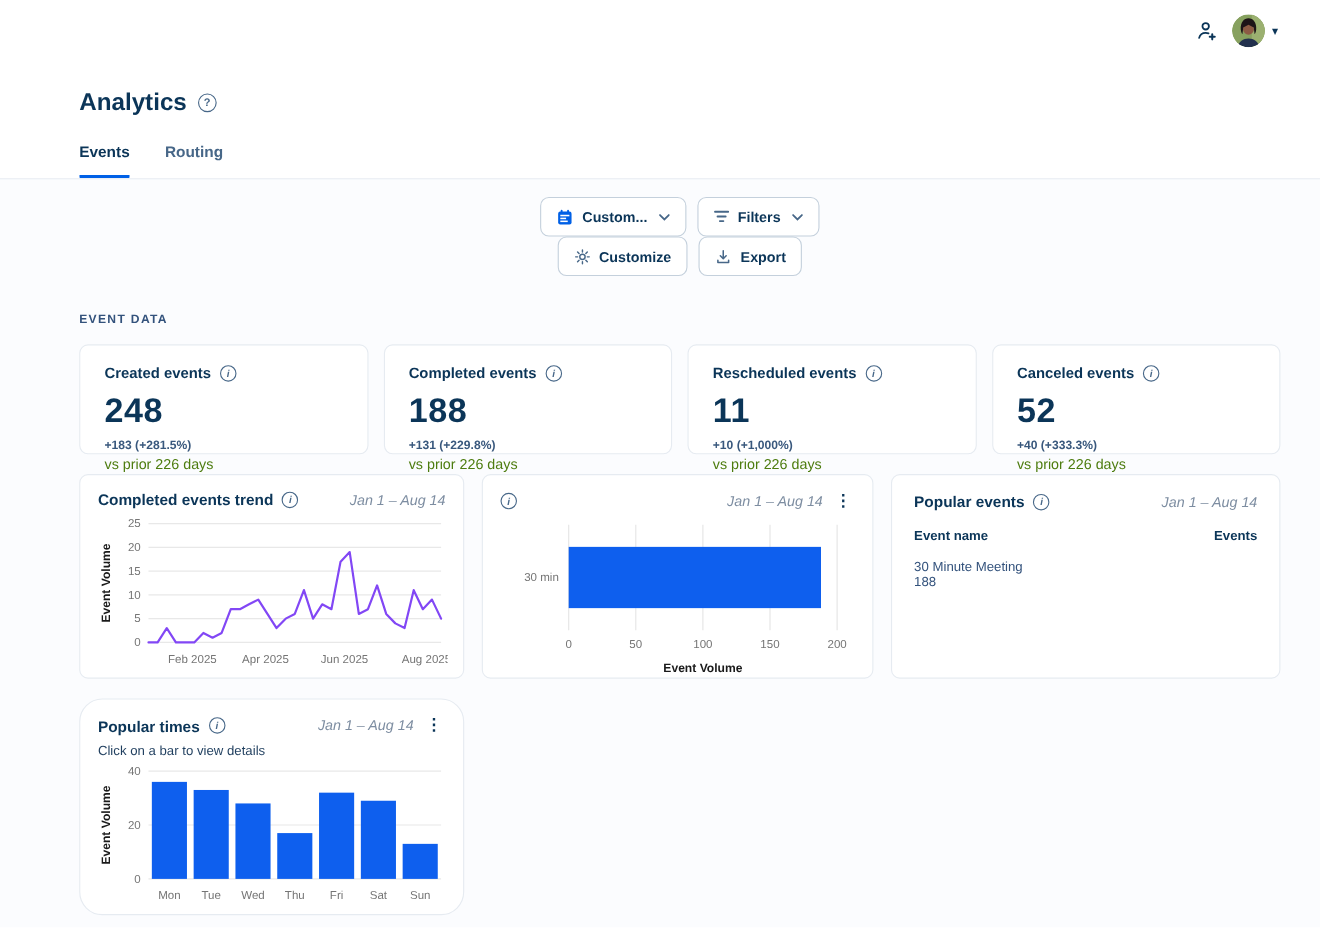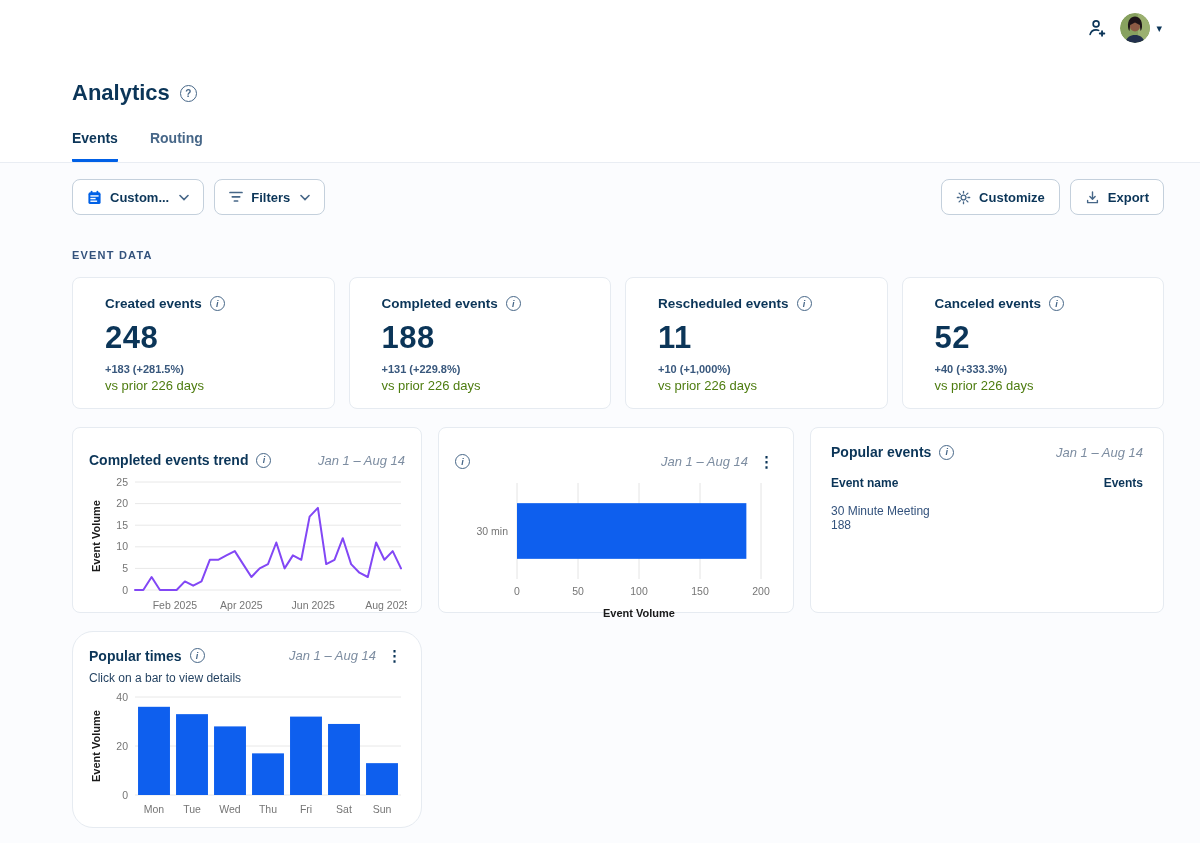--- a/index.html
+++ b/index.html
@@ -22,44 +22,44 @@
 
   .tabs { margin:24px 0 0 72px; display:flex; gap:32px; }
   .tab { font-size:14px; font-weight:bold; color:#476788; padding-bottom:13px;
     border-bottom:3px solid transparent; cursor:pointer; }
   .tab.active { color:#0b3558; border-bottom-color:#0060e6; border-radius:1px; }
 
   
   main { border-top:1px solid #e9edf3; background:#fbfcfe; height:681px;
     padding:16px 36px 0 72px; }
 
-  .toolbar { display:flex; justify-content:space-between; align-items:center; }
+  .toolbar { display:flex; justify-content:space-between; align-items:center;flex-direction:column; }
   .btn-group { display:flex; gap:10px; }
   .btn { display:inline-flex; align-items:center; gap:8px; height:36px; padding:0 14px;
     background:#fff; border:1px solid #c4d0dc; border-radius:8px; font-size:13px;
     font-weight:bold; color:#0b3558; cursor:pointer; }
   .btn .chev { display:inline-flex; margin-left:2px; }
 
   .section-label { margin:34px 0 16px 0; font-size:11px; font-weight:bold;
     letter-spacing:1.2px; color:#33527c; }
 
   .stats-row { display:flex; gap:14px; }
   .card { background:#fff; border:1px solid #e6ebf1; border-radius:8px; }
-  .stat-card { flex:1; height:132px; padding:18px 32px; }
+  .stat-card { flex:1; height:100px; padding:18px 22px; }
   .stat-head { display:flex; align-items:center; gap:8px; }
   .stat-title { font-size:13.5px; font-weight:bold; color:#0b3558; }
   .info-circle { width:15px; height:15px; border:1.3px solid #476788; border-radius:50%;
     color:#476788; font-size:9px; font-weight:bold; font-style:italic;
     display:inline-flex; align-items:center; justify-content:center; cursor:pointer; }
   .stat-value { font-size:31px; font-weight:bold; color:#0b3558; margin-top:9px; letter-spacing:.5px; }
   .stat-delta { font-size:11px; font-weight:bold; color:#39587d; margin-top:7px; }
   .stat-caption { font-size:13px; color:#4d7c0f; margin-top:3px; }
 
   .charts-row { display:flex; gap:16px; margin-top:18px; }
-  .chart-card { height:186px; padding:24px 16px; position:relative; }
+  .chart-card { height:186px; padding:14px 16px; position:relative; }
   .trend-card { width:350px; }
   .duration-card { width:356px; }
   .popular-events-card { width:354px; padding:16px 20px; }
   .times-card { width:350px; height:197px; margin-top:18px; padding:14px 16px; position:relative;border-radius:21px; }
 
   .card-head { display:flex; align-items:center; justify-content:space-between; }
   .card-head-left { display:flex; align-items:center; gap:8px; }
   .card-title { font-size:14px; font-weight:bold; color:#0b3558; }
   .date-range { font-size:13px; color:#7d8da1;font-style:italic; }
   .card-head-right { display:flex; align-items:center; gap:8px; }

